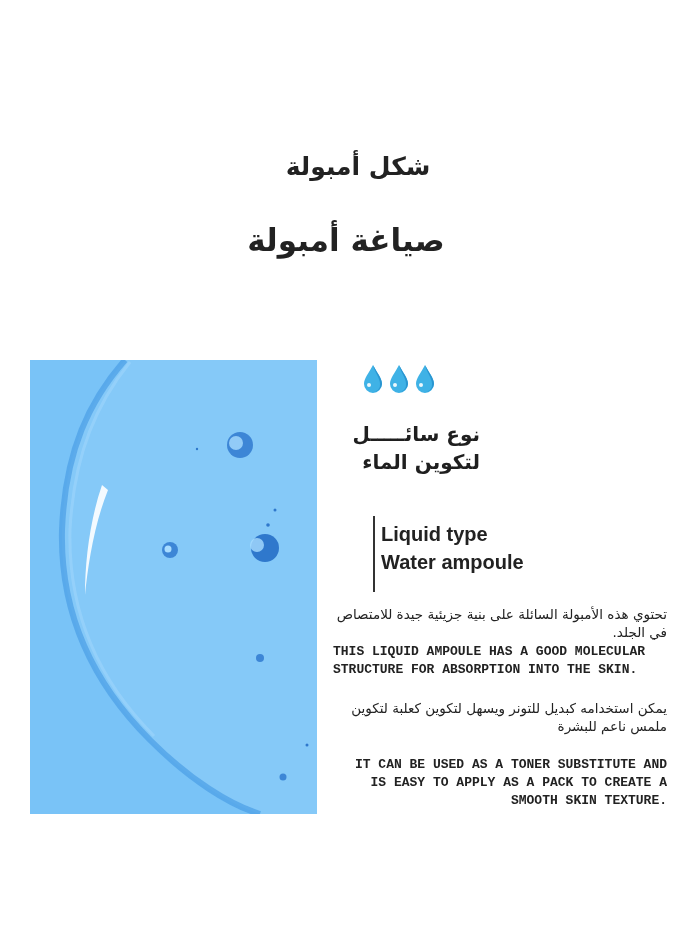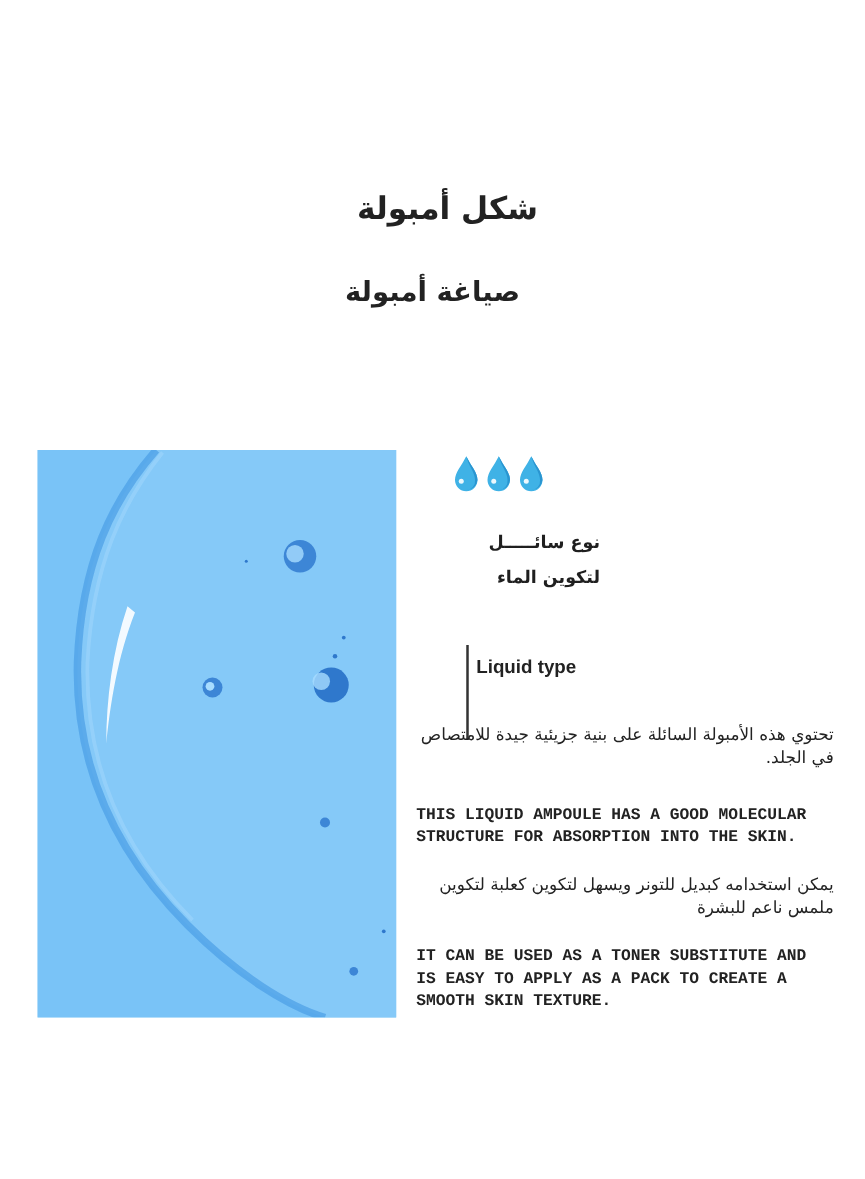--- a/index.html
+++ b/index.html
@@ -1,25 +1,25 @@
 <!DOCTYPE html>
 <html><head>
   <meta charset="utf-8">
   <style>
     html, body { margin:0; padding:0; }
     body { width:692px; height:943px; background:#ffffff; position:relative; overflow:hidden; font-family:"DejaVu Sans", sans-serif; color:#1a1a1a; }
     .ar { direction:rtl; font-family:"DejaVu Sans", sans-serif; }
     .title1 { position:absolute; left:0; width:692px; top:152px; text-align:center; font-size:25px; font-weight:bold; color:#222;padding-left:12px; }
-    .title2 { position:absolute; left:0; width:692px; top:222px; text-align:center; font-size:22px; font-weight:bold; color:#222; }
+    .title2 { position:absolute; left:0; width:692px; top:222px; text-align:center; font-size:31px; font-weight:bold; color:#222; }
     .photo { position:absolute; left:30px; top:360px; width:287px; height:454px; background:#79c3f7; overflow:hidden; }
     .drops { position:absolute; left:362px; top:364px; display:flex; gap:4px; }
     .drop { width:22px; height:30px; }
-    .liquid-ar { position:absolute; right:212px; top:420px; text-align:right; font-size:14px; font-weight:bold; line-height:28px; color:#1f1f1f; }
+    .liquid-ar { position:absolute; right:212px; top:420px; text-align:right; font-size:20px; font-weight:bold; line-height:28px; color:#1f1f1f; }
     .vline { position:absolute; left:373px; top:516px; width:2px; height:76px; background:#333; }
-    .liquid-en { position:absolute; left:381px; top:520px; font-family:"Liberation Sans", sans-serif; font-size:15px; font-weight:bold; line-height:28px; color:#222; }
+    .liquid-en { position:absolute; left:381px; top:520px; font-family:"Liberation Sans", sans-serif; font-size:20px; font-weight:bold; line-height:28px; color:#222; }
     .desc { position:absolute; left:333px; width:334px; }
     .desc-ar { text-align:right; font-size:13.5px; line-height:18px; color:#222; }
     .desc-en { font-family:Liberation Mono, monospace; font-size:13px; font-weight:bold; line-height:18px; color:#222; text-transform:uppercase; }
   </style>
 </head>
 <body>
 
 <div class="title1 ar">شكل أمبولة</div>
 <div class="title2 ar">صياغة أمبولة</div>
 
@@ -67,18 +67,19 @@
 </div>
 
 <div class="liquid-ar ar">
   <div>نوع سائـــــل</div>
   <div>لتكوين الماء</div>
 </div>
 
 <div class="vline"></div>
 <div class="liquid-en">
   <div>Liquid type</div>
+  <div>Water ampoule</div>
 </div>
 
-<div class="desc desc-ar ar" style="top:579px;text-align:right;">تحتوي هذه الأمبولة السائلة على بنية جزيئية جيدة للامتصاص في الجلد.</div>
+<div class="desc desc-ar ar" style="top:605px;text-align:right;">تحتوي هذه الأمبولة السائلة على بنية جزيئية جيدة للامتصاص في الجلد.</div>
 <div class="desc desc-en" style="top:643px;">THIS LIQUID AMPOULE HAS A GOOD MOLECULAR STRUCTURE FOR ABSORPTION INTO THE SKIN.</div>
 <div class="desc desc-ar ar" style="top:699px;">يمكن استخدامه كبديل للتونر ويسهل لتكوين كعلبة لتكوين ملمس ناعم للبشرة</div>
-<div class="desc desc-en" style="top:756px;">IT CAN BE USED AS A TONER SUBSTITUTE AND IS EASY TO APPLY AS A PACK TO CREATE A SMOOTH SKIN TEXTURE.</div>
+<div class="desc desc-en" style="top:756px;text-align:right;">IT CAN BE USED AS A TONER SUBSTITUTE AND IS EASY TO APPLY AS A PACK TO CREATE A SMOOTH SKIN TEXTURE.</div>
 
 </body></html>

